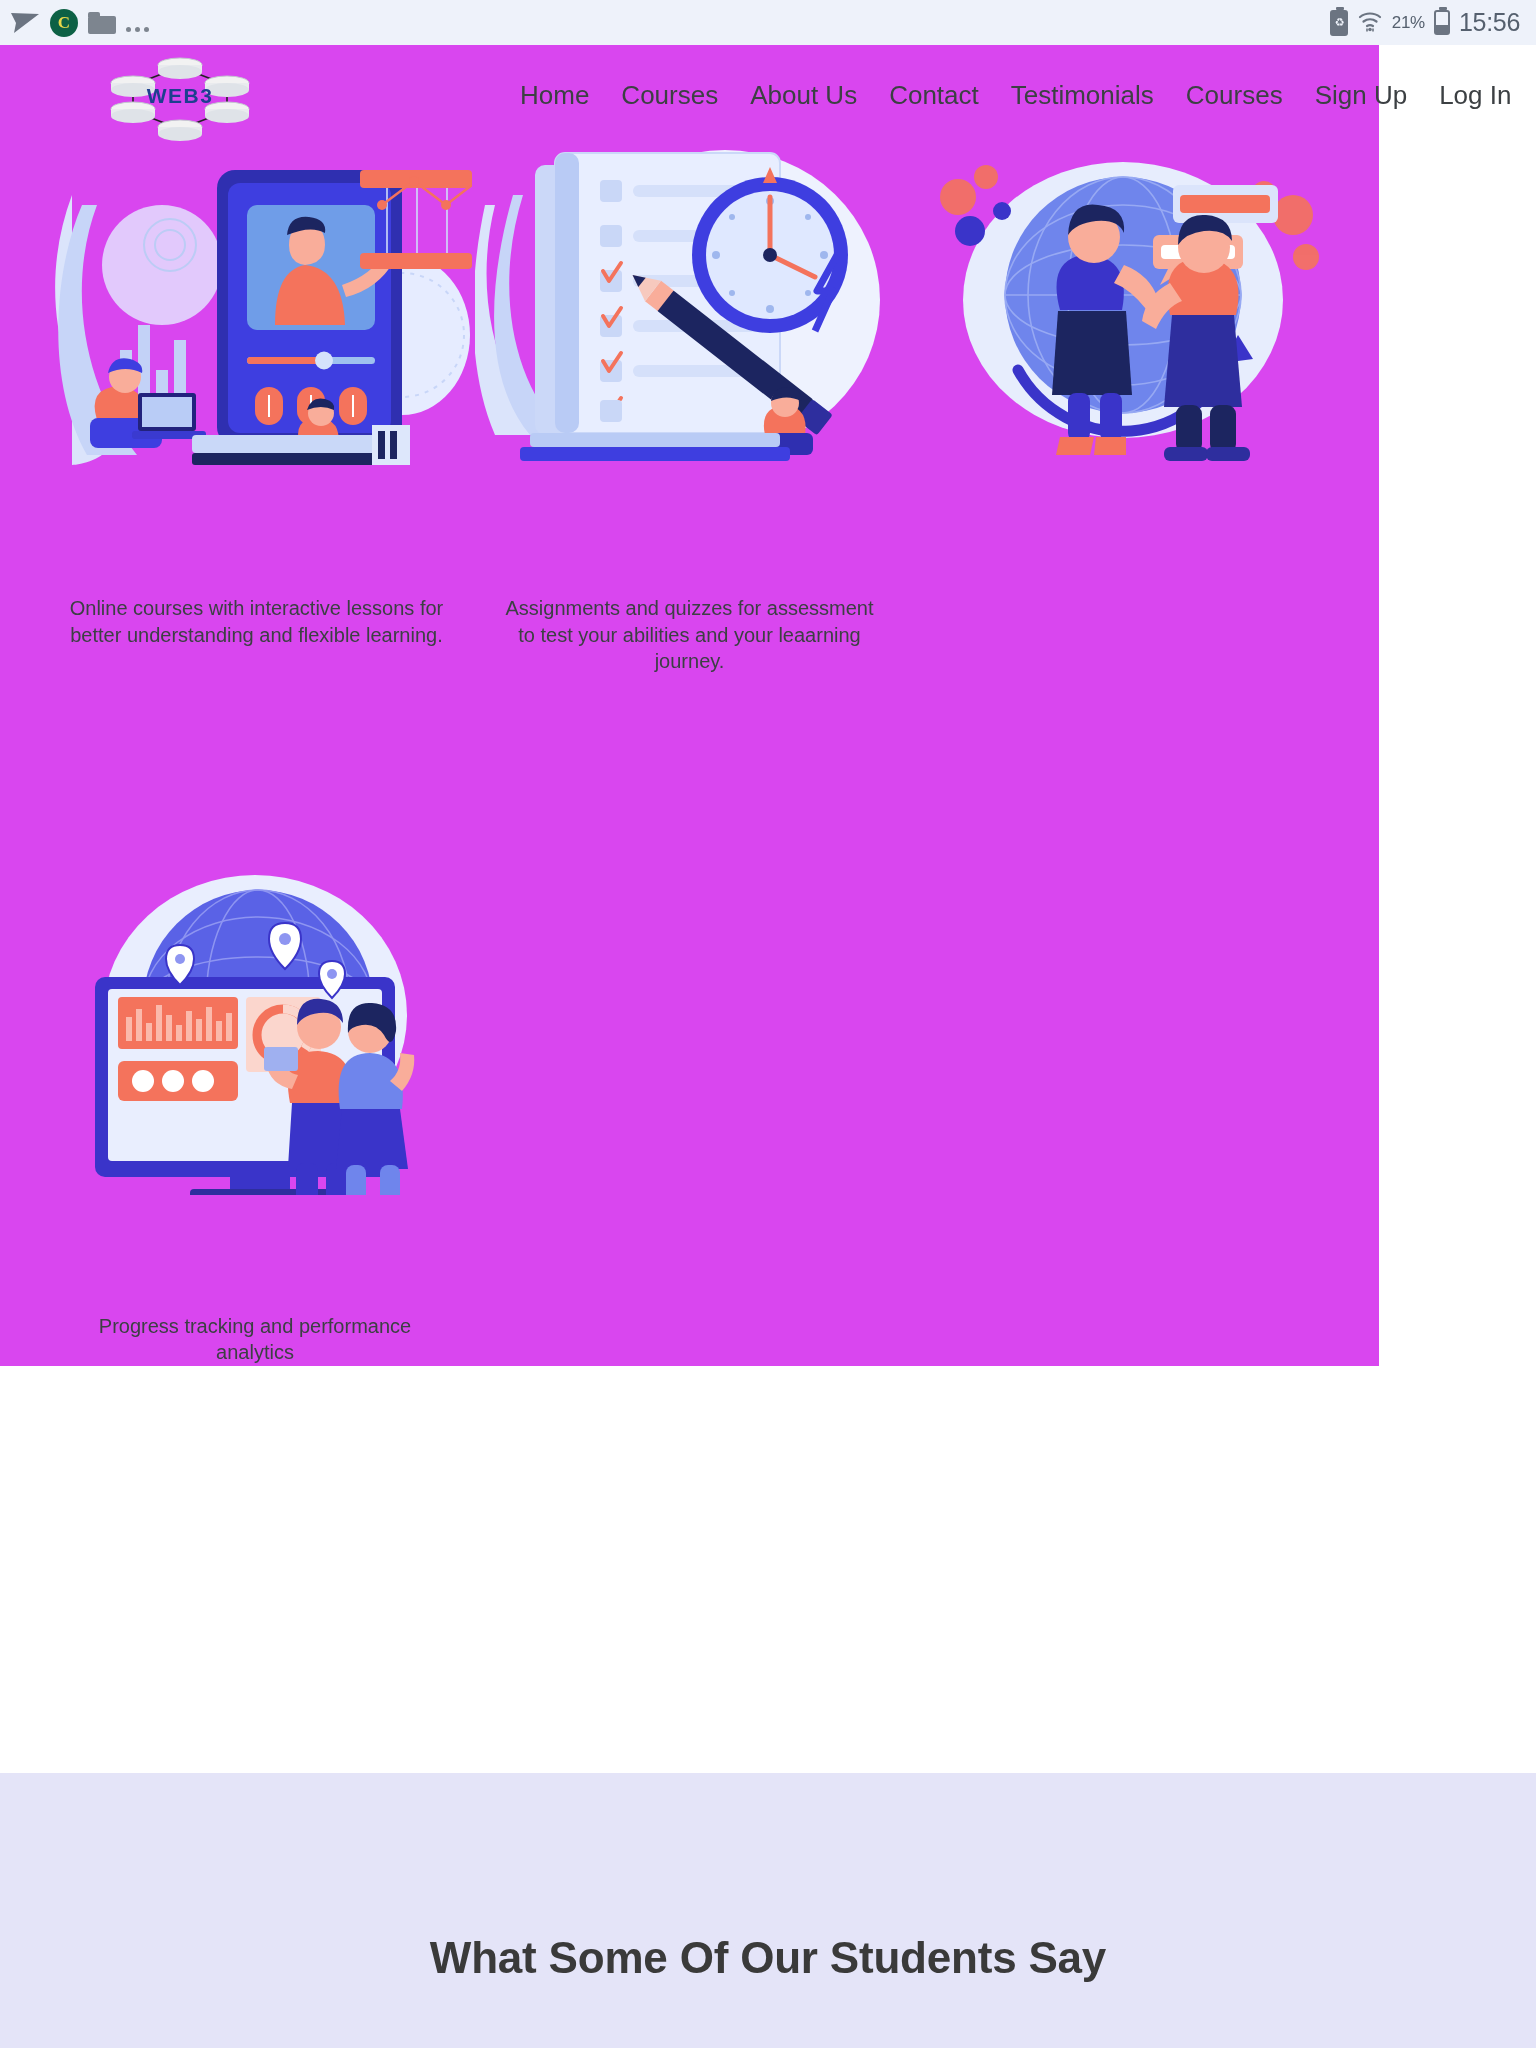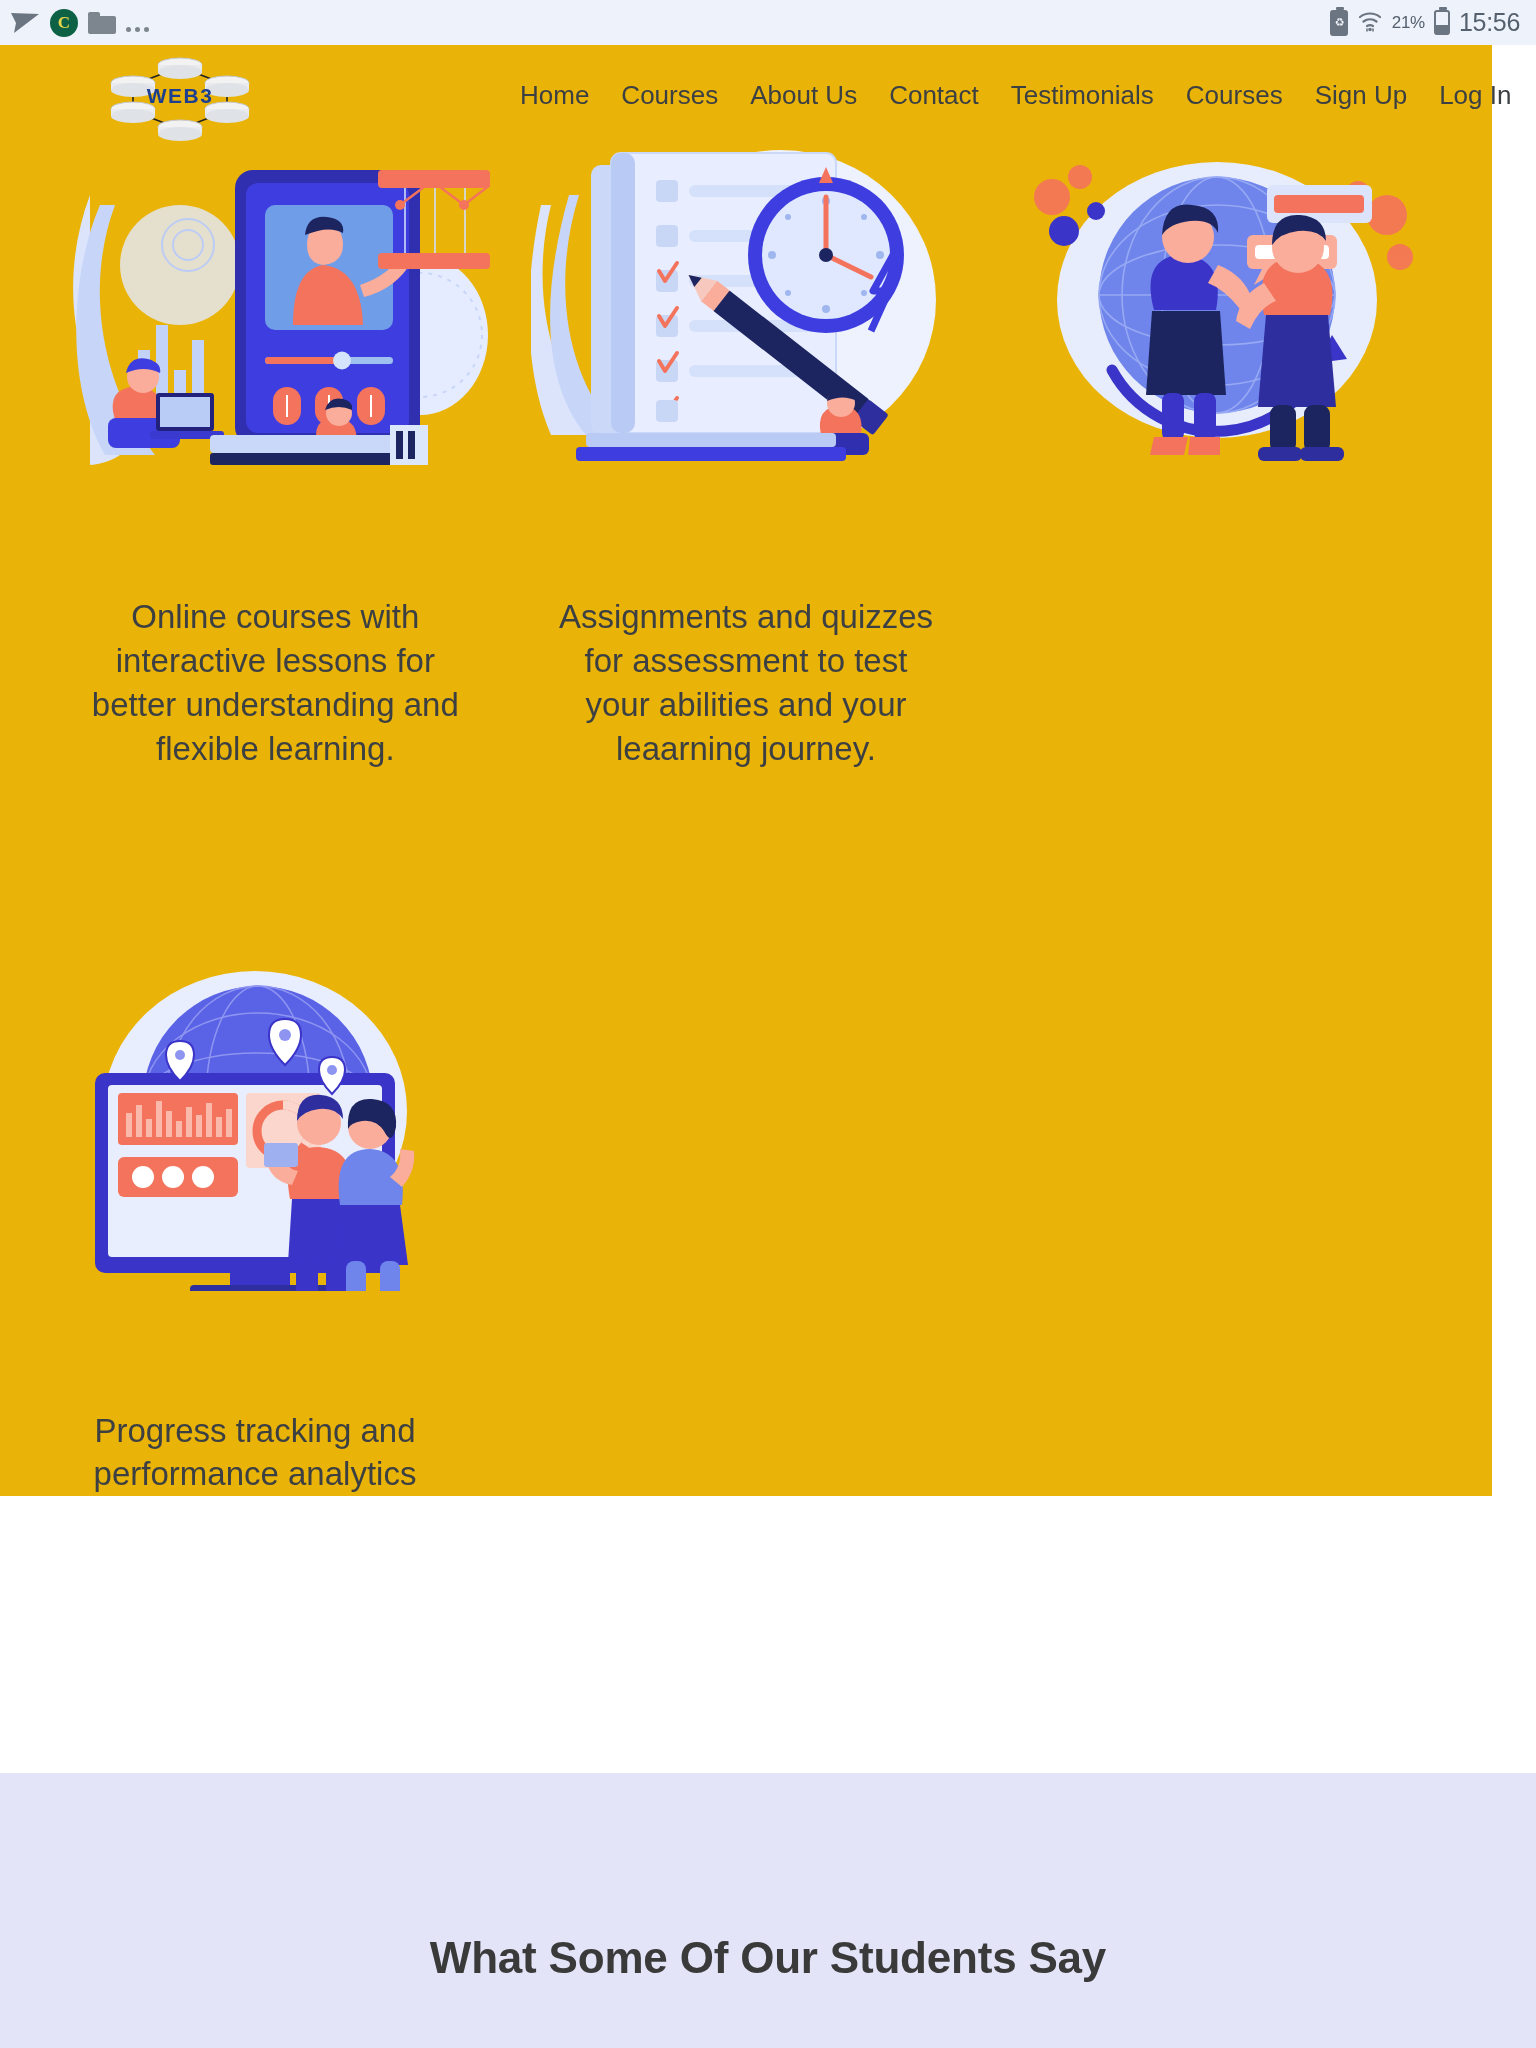--- a/index.html
+++ b/index.html
@@ -44,21 +44,21 @@
   .ico-dots { display: flex; gap: 4px; align-items: flex-end; height: 24px; padding-bottom: 3px; }
   .ico-dots i { width: 5px; height: 5px; border-radius: 50%; background: #7d858f; display: block; }
   .ico-batsave { width: 18px; height: 26px; border: 2px solid #6b7481; border-radius: 3px; position: relative; background: #6b7481; }
   .ico-batsave::before { content: ""; position: absolute; top: -5px; left: 4px; width: 8px; height: 3px; background: #6b7481; border-radius: 1px; }
   .ico-batsave .leaf { position: absolute; left: 3px; top: 5px; width: 8px; height: 10px; color: #eef2fa; font-size: 11px; line-height: 10px; text-align: center; }
   .ico-wifi { width: 26px; height: 26px; }
   .ico-bat2 { width: 16px; height: 25px; border: 2px solid #6b7481; border-radius: 3px; position: relative; background: linear-gradient(to top, #6b7481 38%, #eef2fa 38%); }
   .ico-bat2::before { content: ""; position: absolute; top: -5px; left: 3px; width: 8px; height: 3px; background: #6b7481; border-radius: 1px; }
 
   
-  .page { width: 1492px; background: #eab308; position: relative; }
+  .page { width: 1379px; background: #d946ef; position: relative; }
   .header {
     height: 100px;
     display: flex;
     align-items: center;
     padding: 0 40px;
     position: relative;
     z-index: 5;
   }
   .logo { width: 170px; height: 96px; position: relative; flex: 0 0 auto; margin-left: 55px; }
   .logo svg { display: block; }
@@ -93,21 +93,21 @@
     width: 430px;
     height: 330px;
     display: flex;
     align-items: center;
     justify-content: center;
     overflow: hidden;
   }
   .feature .art svg { display: block; }
   .feature p {
     margin-top: 130px;
-    font-size: 33px;
+    font-size: 20px;
     line-height: 1.33;
     color: #3c4043;
     text-align: center;
     max-width: 390px;
     font-family: "Liberation Sans", sans-serif;
   }
   .feature.r2 p { margin-top: 118px; text-align: center; }
   .row2 { padding: 0 40px; margin-top: 190px; }
   .row2 .feature { width: 430px; }
 

